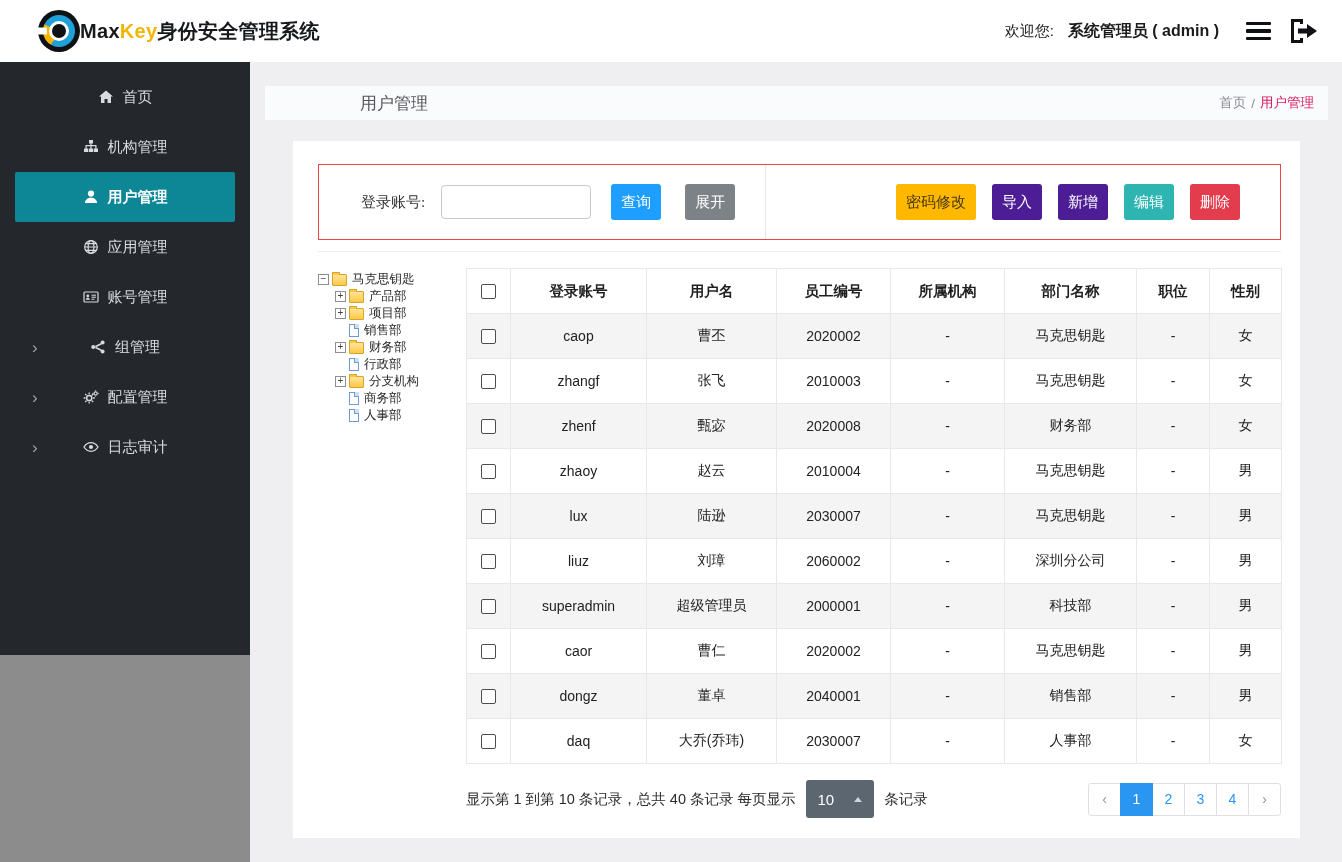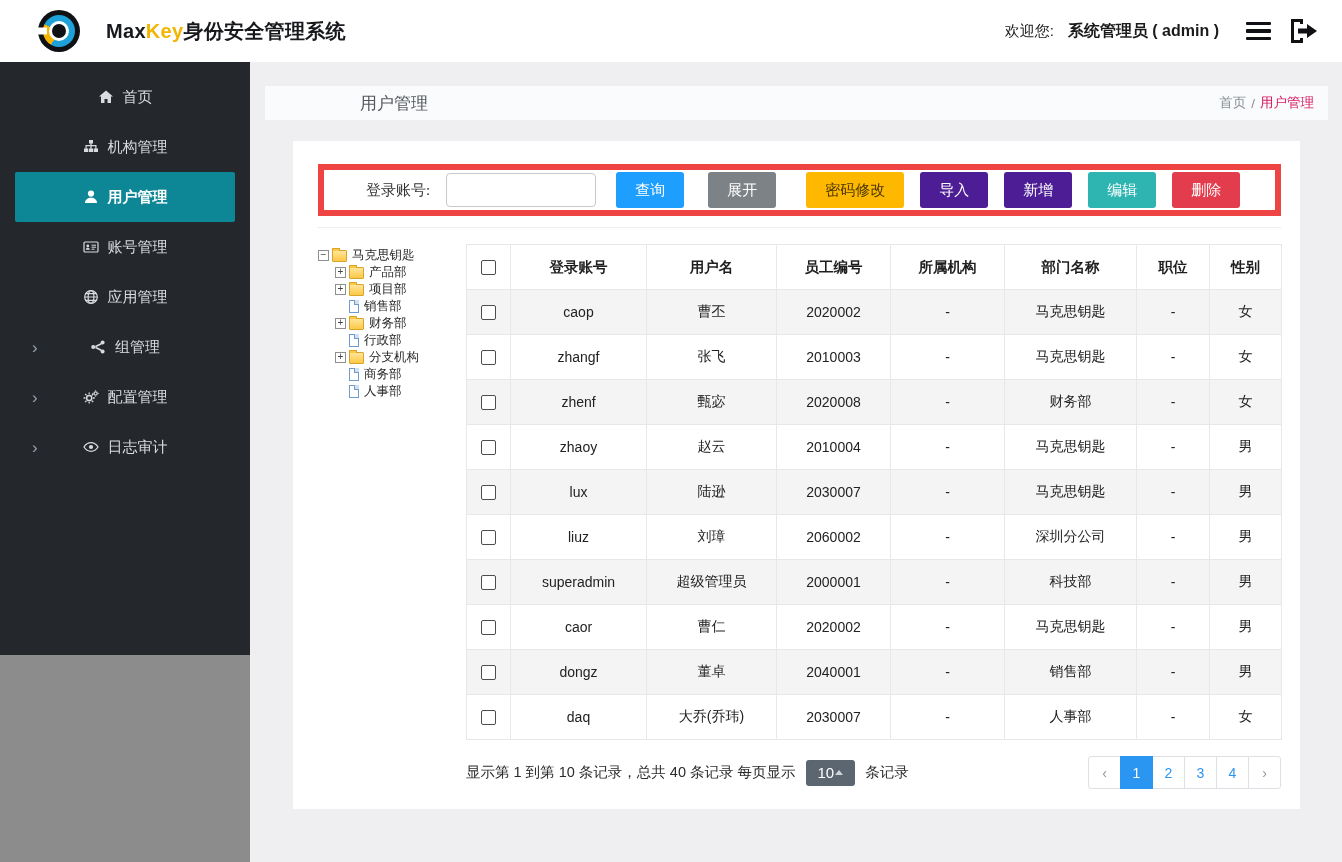--- a/index.html
+++ b/index.html
@@ -5,21 +5,21 @@
   * { box-sizing: border-box; margin: 0; padding: 0; }
   html,body { width:1342px; height:862px; }
   body {
     font-family: "Liberation Sans", "DejaVu Sans", sans-serif;
     background:#efeff1; overflow:hidden; color:#222;
   }
   .app { width:1342px; height:862px; display:flex; flex-direction:column; }
 
   
   .header { height:62px; background:#fff; display:flex; align-items:center; padding:0 22px 0 38px; flex-shrink:0; }
-  .brand { display:flex; align-items:center; gap:26px; }
+  .brand { display:flex; align-items:center; gap:0; }
   .logo { width:42px; height:42px; border-radius:50%; background:#101114; position:relative; flex-shrink:0; }
   .logo::before { content:""; position:absolute; inset:5px; border-radius:50%;
     background:conic-gradient(from 210deg, #f6b400 0 85deg, #1ea0d8 85deg 360deg); }
   .logo::after { content:""; position:absolute; inset:11px; border-radius:50%; background:#101114; border:3px solid #fff; }
   .logo-notch { position:absolute; left:-1px; top:50%; transform:translateY(-50%); width:10px; height:7px; background:#fff; z-index:2; }
   .brand-text { font-size:20px; font-weight:700; color:#17191c; letter-spacing:.3px; white-space:nowrap; }
   .brand-text .key { color:#f2b600; }
   .head-right { margin-left:auto; display:flex; align-items:center; gap:14px;justify-content:center; }
   .welcome { font-size:15px; color:#222; }
   .admin { font-size:16px; font-weight:700; color:#1b1b1b; margin-right:10px; }
@@ -44,24 +44,24 @@
   
   .page-head { height:34px; background:#fafbfc; margin:24px 14px 0 15px; display:flex; align-items:center; padding:0 14px 0 95px; }
   .page-title { font-size:17px; color:#54585d; }
   .breadcrumb { margin-left:auto; font-size:13.5px; color:#8a9097; display:flex; gap:5px; align-items:center; }
   .bc-home { color:#8a9097; cursor:pointer; text-decoration:none; }
   .bc-cur { color:#d81b60; cursor:pointer; text-decoration:none; }
 
   
   .card { background:#fff; margin:21px 42px 0 43px; min-height:657px; padding:23px 19px 20px 25px; }
 
-  .toolbar { display:flex; align-items:center; border:6px solid #ef4444; height:52px; padding:0 40px 0 42px;font-family:Liberation Serif, serif; }
+  .toolbar { display:flex; align-items:center; border:1px solid #ef4444; height:76px; padding:0 40px 0 42px;font-family:Liberation Serif, serif; }
   .search-label { font-size:15px; color:#333; white-space:nowrap; }
   .search-input { width:150px; height:34px; border:1px solid #c9c9c9; border-radius:4px; margin-left:16px; padding:0 8px; font-size:14px; outline:none; font-family:inherit; }
-  .btn { height:36px; border:none; border-radius:3px; color:#fff; font-size:15px; padding:0 19px; cursor:pointer; font-family:inherit; white-space:nowrap; }
+  .btn { height:36px; border:none; border-radius:3px; color:#fff; font-size:15px; padding:0 10px; cursor:pointer; font-family:inherit; white-space:nowrap; }
   .btn-query { background:#1e9fff; margin-left:20px; }
   .btn-expand { background:#7d8287; margin-left:24px; }
   .vsep { width:1px; align-self:stretch; background:#e7e7e7; margin-left:30px; }
   .actions { margin-left:auto; display:flex; gap:16px; }
   .btn-pass { background:#ffb800; color:#4a3800; }
   .btn-import, .btn-add { background:#4c1d95; }
   .btn-edit { background:#2eb5b2; }
   .btn-del { background:#e23c4d; }
 
   .toolbar-sub { height:12px; border-bottom:1px solid #ededed; }
@@ -84,21 +84,21 @@
   .table-wrap { flex:1; min-width:0; }
   table { width:100%; border-collapse:collapse; table-layout:fixed;border-radius:15px; }
   th, td { border:1px solid #e8e8e8; text-align:center; height:45px; padding:0 4px; overflow:hidden; }
   th { font-size:14.5px; font-weight:700; color:#1f1f1f; background:#fff; }
   td { font-size:14px; color:#222; }
   tbody tr:nth-child(odd) { background:#f4f4f5; }
   .cb { appearance:none; -webkit-appearance:none; width:15px; height:15px; border:1.6px solid #4d4d4d; border-radius:2px; background:#fff; cursor:pointer; vertical-align:middle; }
 
   
   .table-foot { display:flex; align-items:center; margin-top:16px; font-size:14.5px; color:#2b2b2b; }
-  .size-select { display:inline-flex; align-items:center; gap:1px; background:#5b6670; color:#fff; height:26px; padding:0 12px; border-radius:3px; margin:0 10px; cursor:pointer; font-size:15px; }
+  .size-select { display:inline-flex; align-items:center; gap:20px; background:#5b6670; color:#fff; height:38px; padding:0 12px; border-radius:3px; margin:0 10px; cursor:pointer; font-size:15px; }
   .caret-up { width:0; height:0; border-left:4.5px solid transparent; border-right:4.5px solid transparent; border-bottom:5.5px solid #cfd4d8; }
   .pagination { margin-left:auto; display:flex; }
   .page-btn { min-width:33px; height:33px; display:flex; align-items:center; justify-content:center; border:1px solid #dde1e5; background:#fff; color:#2b96f1; font-size:14px; margin-left:-1px; cursor:pointer; font-family:inherit; }
   .page-btn.nav { color:#8d969e; }
   .page-btn.active { background:#2b96f1; border-color:#2b96f1; color:#fff; position:relative; z-index:1; }
   .page-btn:first-child { border-radius:3px 0 0 3px; margin-left:0; }
   .page-btn:last-child { border-radius:0 3px 3px 0; }
 </style>
 </head>
 <body>
@@ -153,38 +153,38 @@
             <span class="side-icon">
               <svg viewBox="0 0 16 16" width="16" height="16" fill="currentColor">
                 <circle cx="8" cy="4.6" r="3.1"></circle>
                 <path d="M2 14c0-3.2 2.7-5.2 6-5.2s6 2 6 5.2z"></path>
               </svg>
             </span>
             <span class="side-label">用户管理</span>
           </div>
           <div class="side-item">
             <span class="side-icon">
+              <svg viewBox="0 0 16 16" width="16" height="16" fill="none" stroke="currentColor" stroke-width="1.2">
+                <circle cx="8" cy="8" r="6.3"></circle>
+                <ellipse cx="8" cy="8" rx="2.9" ry="6.3"></ellipse>
+                <path d="M1.7 8h12.6M2.6 4.7h10.8M2.6 11.3h10.8"></path>
+              </svg>
+            </span>
+            <span class="side-label">应用管理</span>
+          </div>
+          <div class="side-item">
+            <span class="side-icon">
               <svg viewBox="0 0 16 16" width="16" height="16">
                 <rect x="1" y="3" width="14" height="10" rx="1" fill="none" stroke="currentColor" stroke-width="1.2"></rect>
                 <circle cx="4.8" cy="7" r="1.4" fill="currentColor"></circle>
                 <path d="M2.8 10.8c0-1.2.9-2 2-2s2 .8 2 2z" fill="currentColor"></path>
                 <path d="M8.5 6.2h4.5M8.5 8.2h4.5M8.5 10.2h3" stroke="currentColor" stroke-width="1"></path>
               </svg>
             </span>
             <span class="side-label">账号管理</span>
-          </div>
-          <div class="side-item">
-            <span class="side-icon">
-              <svg viewBox="0 0 16 16" width="16" height="16" fill="none" stroke="currentColor" stroke-width="1.2">
-                <circle cx="8" cy="8" r="6.3"></circle>
-                <ellipse cx="8" cy="8" rx="2.9" ry="6.3"></ellipse>
-                <path d="M1.7 8h12.6M2.6 4.7h10.8M2.6 11.3h10.8"></path>
-              </svg>
-            </span>
-            <span class="side-label">应用管理</span>
           </div>
           <div class="side-item">
             <span class="chev">›</span>
             <span class="side-icon">
               <svg viewBox="0 0 16 16" width="16" height="16" fill="currentColor">
                 <circle cx="3.2" cy="8" r="2"></circle>
                 <circle cx="12.6" cy="3.4" r="2"></circle>
                 <circle cx="12.6" cy="12.6" r="2"></circle>
                 <path d="M4.8 7.1l6.2-3 .7 1.4-6.2 3zM4.8 8.9l6.2 3 .7-1.4-6.2-3z"></path>
               </svg>

